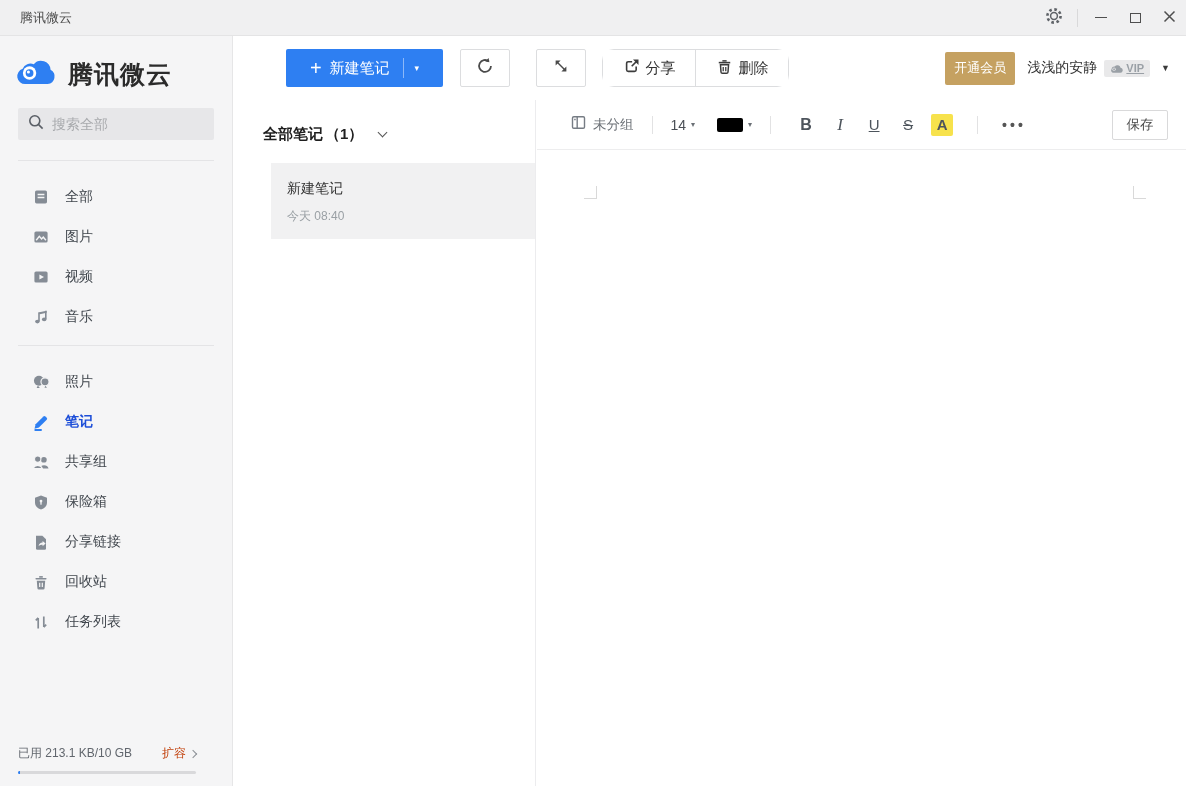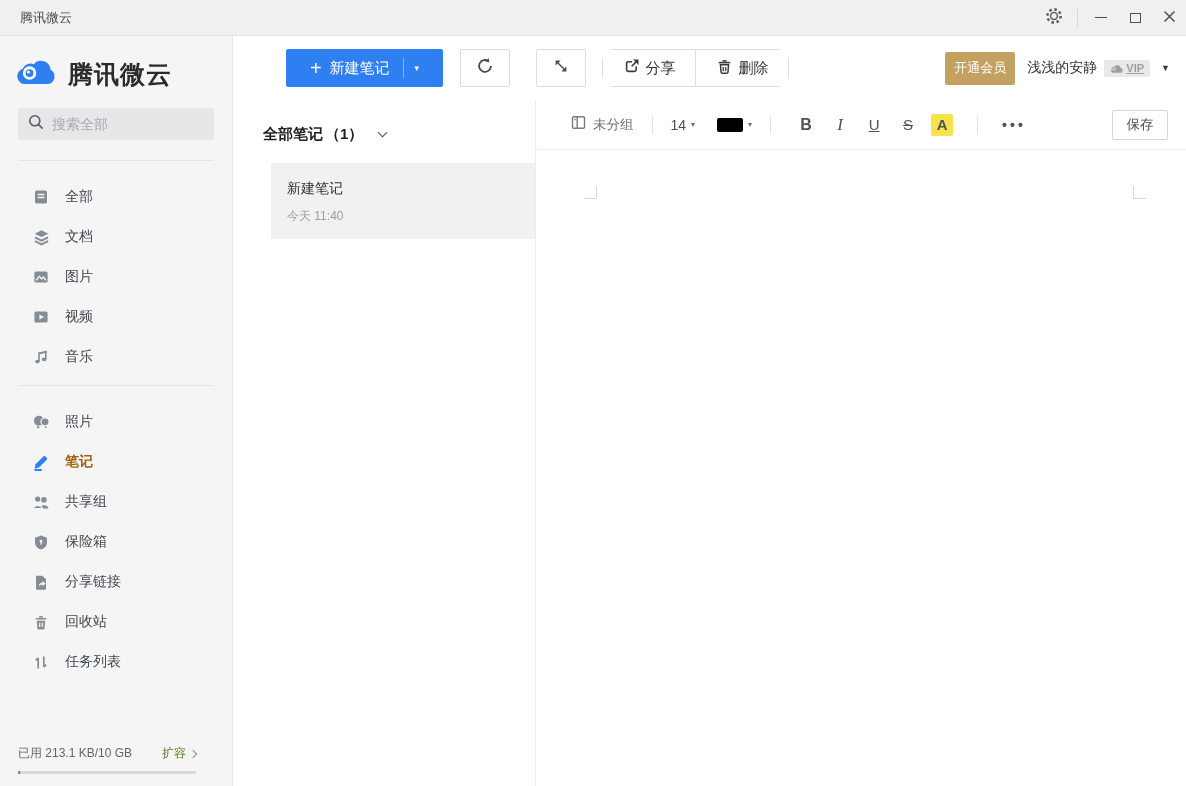--- a/index.html
+++ b/index.html
@@ -24,26 +24,26 @@
   .logo-name { font-size:25px; font-weight:bold; color:#2b2b2b; margin-left:10px; letter-spacing:1px; }
   .search-box { margin:14px 18px 0 18px; height:32px; background:#e7e7e9; border-radius:2px;
     display:flex; align-items:center; padding:9px 10px; }
   .search-box input { border:none; outline:none; background:transparent; font-size:14px;
     color:#555; width:150px; margin-left:8px; font-family:inherit; }
   .search-box input::placeholder { color:#a8aaad; }
   .nav { margin-top:20px; }
   .nav-item { height:40px; display:flex; align-items:center; padding-left:32px; cursor:pointer; }
   .nav-item .ic { width:18px; height:17px; display:flex; align-items:center; justify-content:center; }
   .nav-item .lbl { margin-left:15px; font-size:14px; color:#40464d; }
-  .nav-item.active .lbl { color:#a16207; font-weight:bold; }
+  .nav-item.active .lbl { color:#1d4ed8; font-weight:bold; }
   .nav-div { height:0; border-top:1px solid #e4e4e6; margin:8px 18px 16px 18px; }
   .storage { position:absolute; left:18px; right:36px; bottom:12px; }
   .storage-row { display:flex; align-items:center; margin-bottom:9px; }
   .storage-used { font-size:12px; color:#61666d; }
-  .storage-expand { margin-left:auto; font-size:12px; color:#4d7c0f; display:flex; align-items:center; cursor:pointer; }
+  .storage-expand { margin-left:auto; font-size:12px; color:#c2410c; display:flex; align-items:center; cursor:pointer; }
   .chev-right { width:6px; height:6px; border-top:1.4px solid #8a8f94; border-right:1.4px solid #8a8f94;
     transform:rotate(45deg); margin-left:4px; }
   .storage-bar { height:3px; background:#d9d9db; border-radius:2px; overflow:hidden; }
   .storage-fill { height:100%; width:2px; background:#2e7ff2; }
   
   .header { position:absolute; left:234px; top:36px; right:0; height:64px; background:#fff;
     display:flex; align-items:center; padding-left:52px; }
   .btn-new { height:38px; width:157px; background:#2e7ff2; border-radius:2px; color:#fff;
     display:flex; align-items:center; justify-content:center; cursor:pointer; }
   .btn-new .plus { font-size:20px; font-weight:normal; line-height:1; margin-right:8px; }
@@ -167,30 +167,20 @@
       <span class="ic">
         <svg width="16" height="16" viewBox="0 0 16 16">
           <rect x="2" y="1.6" width="12" height="12.8" rx="1.6" fill="#858c95"></rect>
           <path d="M4.6 5.4h6.8 M4.6 8.4h6.8" stroke="#f5f5f6" stroke-width="1.5"></path>
         </svg>
       </span>
       <span class="lbl">全部</span>
     </div>
     <div class="nav-item">
       <span class="ic">
-        <svg width="17" height="17" viewBox="0 0 16 16">
-          <path d="M8 1.2 14.4 4.4 8 7.6 1.6 4.4z" fill="#858c95"></path>
-          <path d="M1.8 7.9 8 11l6.2-3.1" fill="none" stroke="#858c95" stroke-width="1.8"></path>
-          <path d="M1.8 11.4 8 14.5l6.2-3.1" fill="none" stroke="#858c95" stroke-width="1.8"></path>
-        </svg>
-      </span>
-      <span class="lbl">文档</span>
-    </div>
-    <div class="nav-item">
-      <span class="ic">
         <svg width="16" height="16" viewBox="0 0 16 16">
           <rect x="1.4" y="2.4" width="13.2" height="11.2" rx="1.6" fill="#858c95"></rect>
           <path d="M3.2 11.2 6.3 7.4l2.3 2.6 1.7-1.9 2.6 3.1" fill="none" stroke="#f5f5f6" stroke-width="1.4"></path>
         </svg>
       </span>
       <span class="lbl">图片</span>
     </div>
     <div class="nav-item">
       <span class="ic">
         <svg width="16" height="16" viewBox="0 0 16 16">
@@ -370,21 +360,21 @@
 </div>
 
 <div class="notes-panel">
   <div class="notes-header">
     <span class="notes-title">全部笔记</span>
     <span class="notes-count">（1）</span>
     <span class="chev-down"></span>
   </div>
   <div class="note-item">
     <div class="note-title">新建笔记</div>
-    <div class="note-time">今天 11:40</div>
+    <div class="note-time">今天 08:40</div>
   </div>
 </div>
 
 <div class="editor-panel">
   <div class="ed-toolbar">
     <div class="ed-group">
       <span>
         <svg width="15" height="15" viewBox="0 0 16 16">
           <rect x="1.6" y="1.8" width="12.8" height="12.4" rx="1.4" fill="none" stroke="#767c84" stroke-width="1.5"></rect>
           <path d="M6.6 1.8v12.4" stroke="#767c84" stroke-width="1.5"></path>

